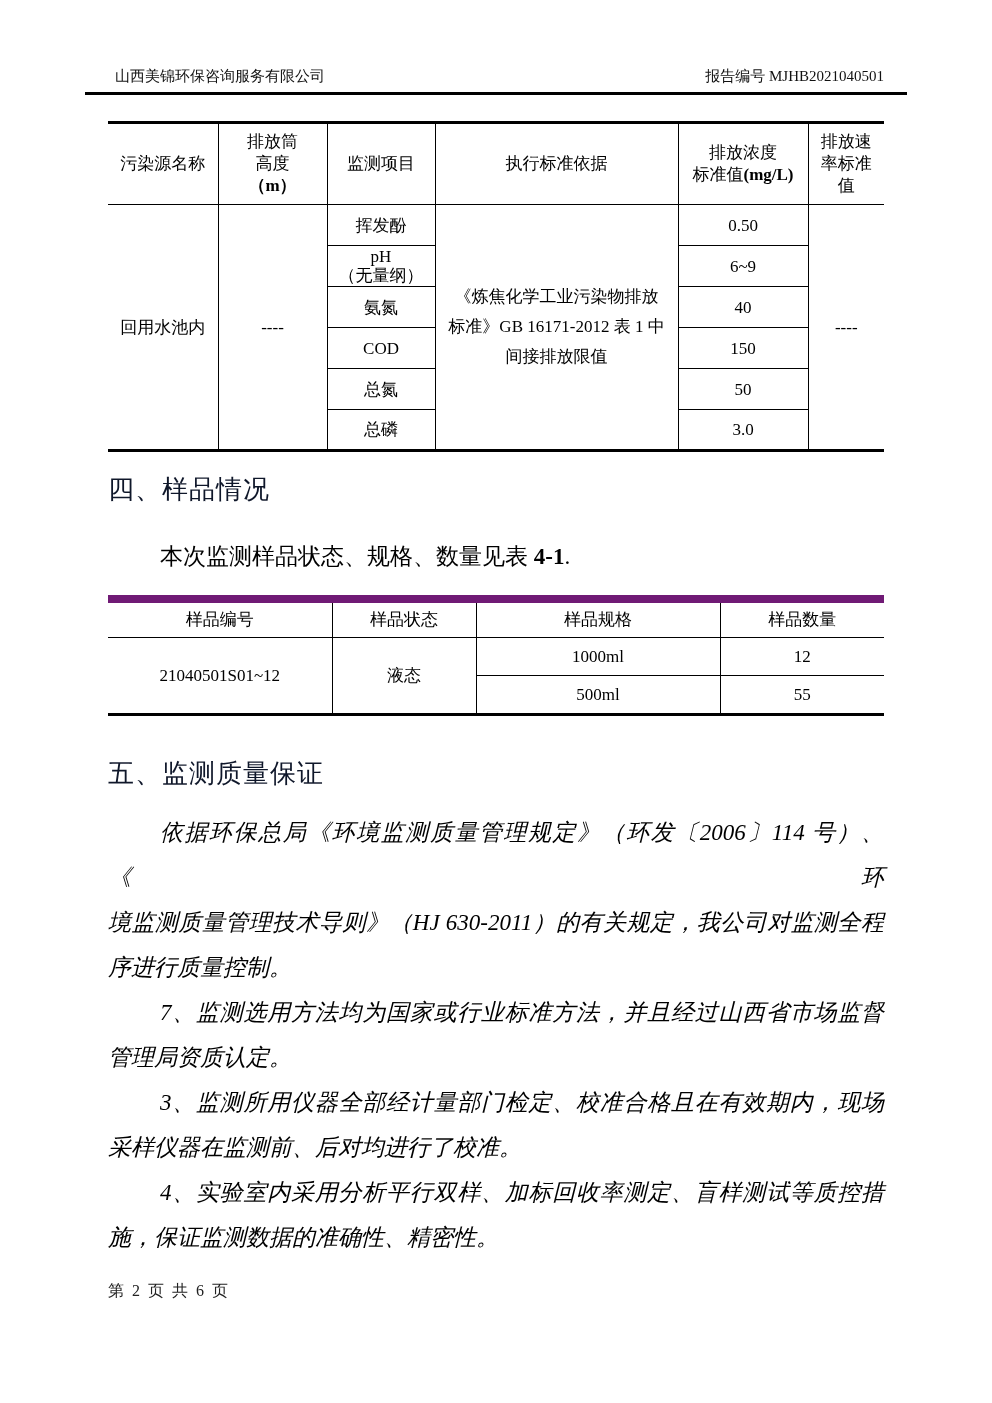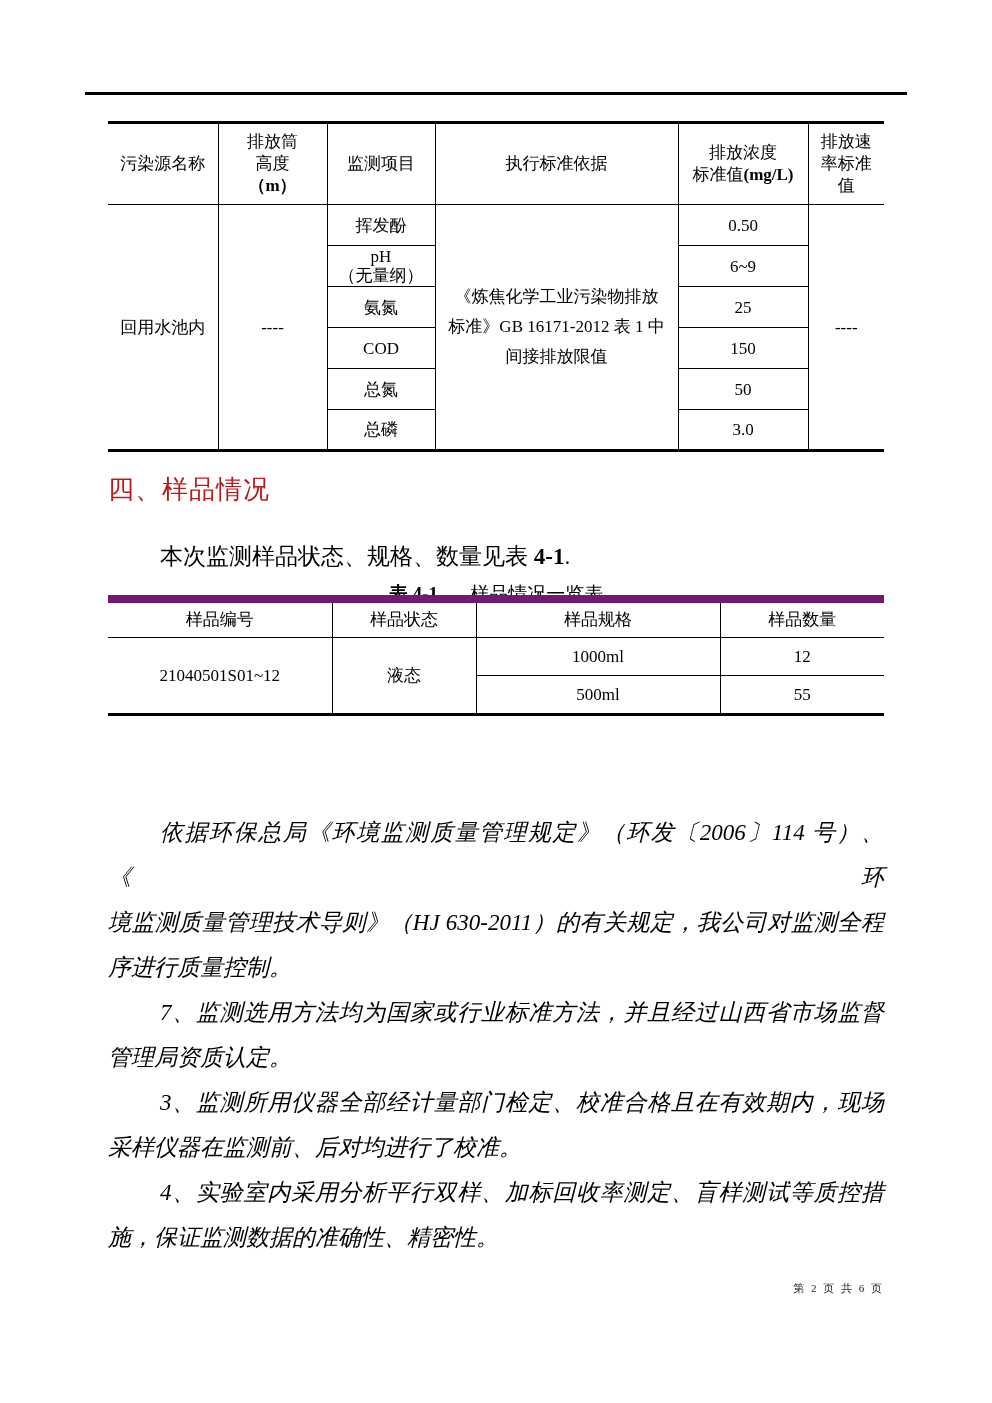--- a/index.html
+++ b/index.html
@@ -21,40 +21,44 @@
   th { line-height:22px; }
   th:first-child, td:first-child { border-left:none;margin-top:44px; }
   th:last-child,  td:last-child  { border-right:none; }
   .t1 { left:108px; top:121px; width:776px;
         border-top:3px solid #000; border-bottom:3px solid #000; }
   .t2 { left:108px; top:595px; width:776px;
         border-top:8px solid #701a75; border-bottom:3px solid #000; }
   .pre { white-space:pre-line; }
   .std { line-height:30px; }
   
-  .sec-h { position:absolute; left:108px; font-size:26px; letter-spacing:1px; color:#b91c1c; }
+  .sec-h { position:absolute; left:108px; font-size:26px; letter-spacing:1px; color:#0f172a; }
   .sec4-h { top:472px; }
   .sec5-h { top:756px; }
   .intro { position:absolute; left:108px; top:541px; width:776px; font-size:23px; text-indent:52px; }
   .caption { position:absolute; left:108px; top:581px; width:776px; text-align:center; font-size:19px; }
   .caption .cap-title { margin-left:1.7em; }
   .tblock { position:absolute; left:108px; top:810px; width:776px; font-size:23px; }
   .line { line-height:45px; text-align:justify;font-style:italic; }
   .line.j { text-align-last:justify; }
   .line.ind { text-indent:52px; }
   b, strong { font-weight:bold; }
   
   .footer { position:absolute; left:108px; top:1281px; width:776px;
-            text-align:right; font-size:11px; letter-spacing:2px; color:#222; }
+            text-align:left; font-size:16px; letter-spacing:2px; color:#222; }
 </style>
 </head>
 <body>
 
 <div class="page">
 
+  <div class="hdr">
+    <span>山西美锦环保咨询服务有限公司</span>
+    <span>报告编号 MJHB2021040501</span>
+  </div>
   <div class="hdr-rule"></div>
 
   <table class="t1">
     <colgroup>
       <col style="width:110px">
         <col style="width:109px">
         <col style="width:108px">
       <col style="width:243px">
         <col style="width:130px">
         <col style="width:76px">
@@ -80,42 +84,41 @@
         <td>0.50</td>
         <td rowspan="6">----</td>
       </tr>
       <tr style="height:41px">
         <td class="pre">pH
 （无量纲）</td>
         <td>6~9</td>
       </tr>
       <tr style="height:41px">
         <td class="pre">氨氮</td>
-        <td>25</td>
+        <td>40</td>
       </tr>
       <tr style="height:41px">
         <td class="pre">COD</td>
         <td>150</td>
       </tr>
       <tr style="height:41px">
         <td class="pre">总氮</td>
         <td>50</td>
       </tr>
       <tr style="height:41px">
         <td class="pre">总磷</td>
         <td>3.0</td>
       </tr>
     </tbody>
   </table>
 
   <div class="sec-h sec4-h">四、样品情况</div>
 
   <p class="intro"><span>本次监测样品状态、规格、数量见表 </span><b>4-1</b><span>.</span></p>
 
-  <div class="caption"><b><span>表 </span><span>4-1</span></b><span class="cap-title">样品情况一览表</span></div>
 
   <table class="t2">
     <colgroup>
       <col style="width:224px">
         <col style="width:144px">
         <col style="width:244px">
         <col style="width:164px">
     </colgroup>
     <tbody>
       <tr style="height:38px">
@@ -130,20 +133,21 @@
         <td>1000ml</td>
         <td>12</td>
       </tr>
       <tr style="height:39px">
         <td>500ml</td>
         <td>55</td>
       </tr>
     </tbody>
   </table>
 
+  <div class="sec-h sec5-h">五、监测质量保证</div>
 
   <div class="tblock">
     <div class="line ind j">依据环保总局《环境监测质量管理规定》（环发〔2006〕114 号）、《环</div>
     <div class="line j">境监测质量管理技术导则》（HJ 630-2011）的有关规定，我公司对监测全程</div>
     <div class="line">序进行质量控制。</div>
     <div class="line ind j">7、监测选用方法均为国家或行业标准方法，并且经过山西省市场监督</div>
     <div class="line">管理局资质认定。</div>
     <div class="line ind j">3、监测所用仪器全部经计量部门检定、校准合格且在有效期内，现场</div>
     <div class="line">采样仪器在监测前、后对均进行了校准。</div>
     <div class="line ind j">4、实验室内采用分析平行双样、加标回收率测定、盲样测试等质控措</div>

